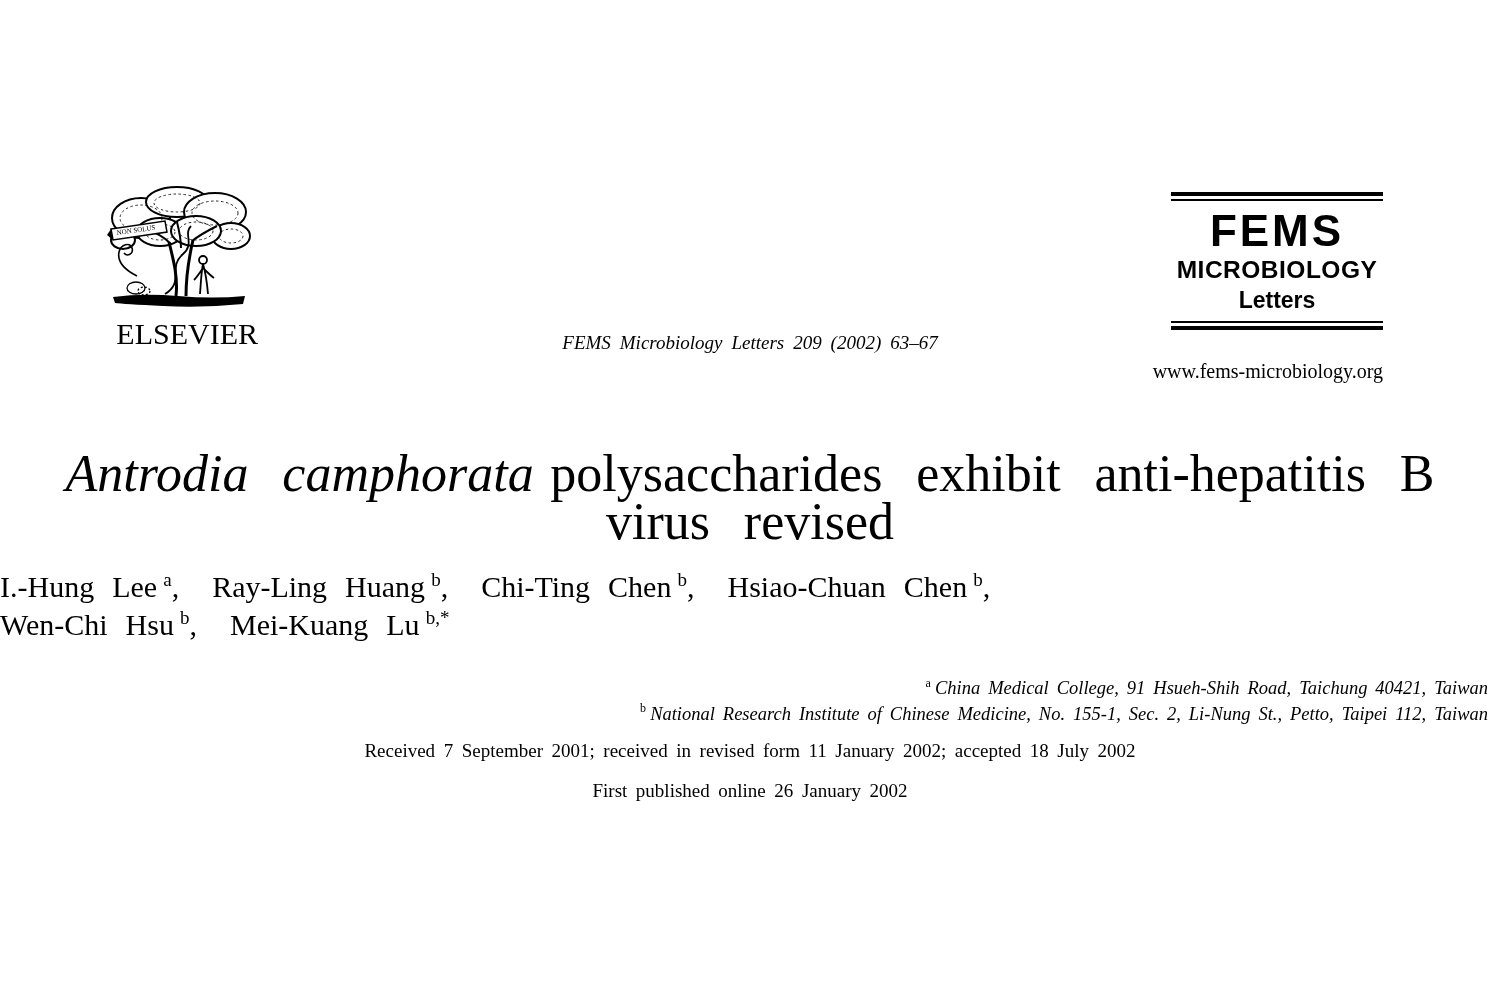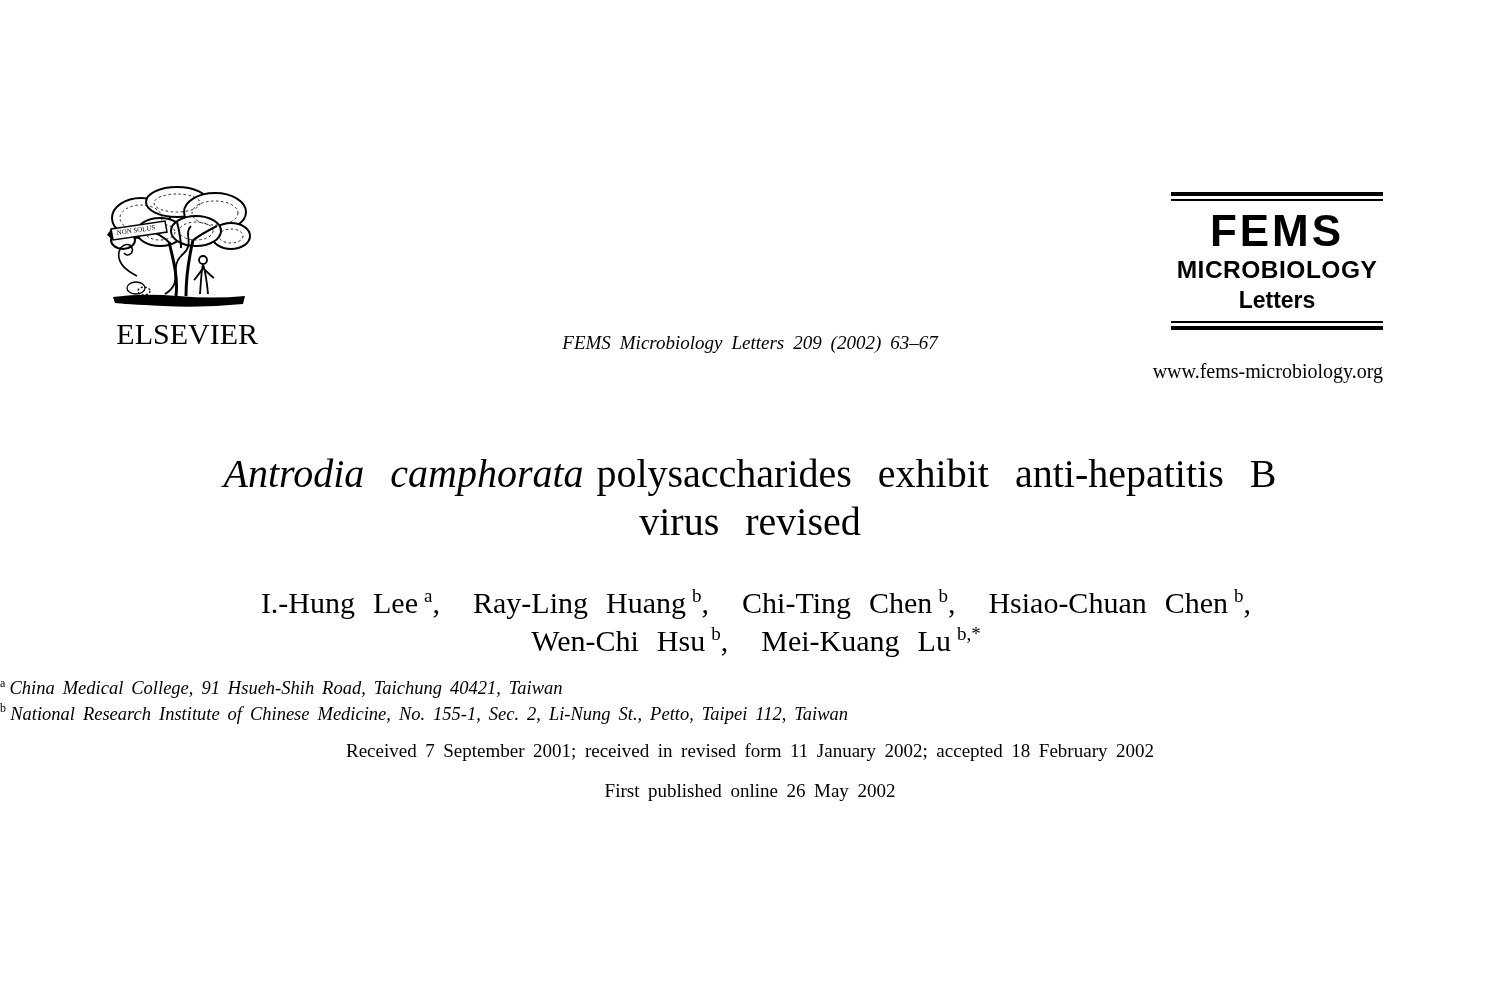--- a/index.html
+++ b/index.html
@@ -41,38 +41,37 @@
   .fems-series{font-size:23px;line-height:1;margin-top:6px;margin-bottom:9px;}
 
   .website{
     position:absolute;top:360px;right:117px;
     font-size:20px;word-spacing:0.1em;
   }
 
   
   .title{
     position:absolute;left:0;right:0;top:450px;
-    text-align:center;font-size:40px;line-height:48px;
+    text-align:center;font-size:52px;line-height:48px;
     word-spacing:0.4em;
   }
   .title .gen{font-style:italic;margin-right:0.32em;}
 
   .authors{
-    position:absolute;left:0;right:0;top:584px;
-    text-align:center;font-size:30px;line-height:38px;
+    position:absolute;left:0;right:0;top:568px;
+    text-align:left;font-size:30px;line-height:38px;
     word-spacing:0.35em;
-    padding-left:12px;
   }
   .author{margin-right:0.5em;}
   .author:last-child{margin-right:0;}
   .author sup{font-size:19px;margin-left:0.32em;line-height:0;}
 
   .affiliations{
     position:absolute;left:0;right:12px;top:676px;
-    text-align:left;font-size:18.5px;line-height:25.5px;
+    text-align:right;font-size:18.5px;line-height:25.5px;
     word-spacing:0.18em;
   }
   .affil-text{font-style:italic;}
   .affiliations sup{font-size:12px;font-style:normal;margin-right:0.35em;line-height:0;}
 
   .history{
     position:absolute;left:0;right:0;top:740px;
     text-align:center;font-size:19px;word-spacing:0.2em;
   }
   .firstpub{
@@ -169,17 +168,17 @@
       <span class="author"><span>Wen-Chi Hsu</span><sup>b</sup><span>,</span></span>
       <span class="author"><span>Mei-Kuang Lu</span><sup>b,*</sup><span></span></span>
     </div>
   </div>
 
   <div class="affiliations">
     <div><sup>a</sup><span class="affil-text">China Medical College, 91 Hsueh-Shih Road, Taichung 40421, Taiwan</span></div>
     <div><sup>b</sup><span class="affil-text">National Research Institute of Chinese Medicine, No. 155-1, Sec. 2, Li-Nung St., Petto, Taipei 112, Taiwan</span></div>
   </div>
 
-  <div class="history">Received 7 September 2001; received in revised form 11 January 2002; accepted 18 February 2002</div>
+  <div class="history">Received 7 September 2001; received in revised form 11 January 2002; accepted 18 July 2002</div>
 
-  <div class="firstpub">First published online 26 May 2002</div>
+  <div class="firstpub">First published online 26 January 2002</div>
 
 </div>
 
 </body></html>

